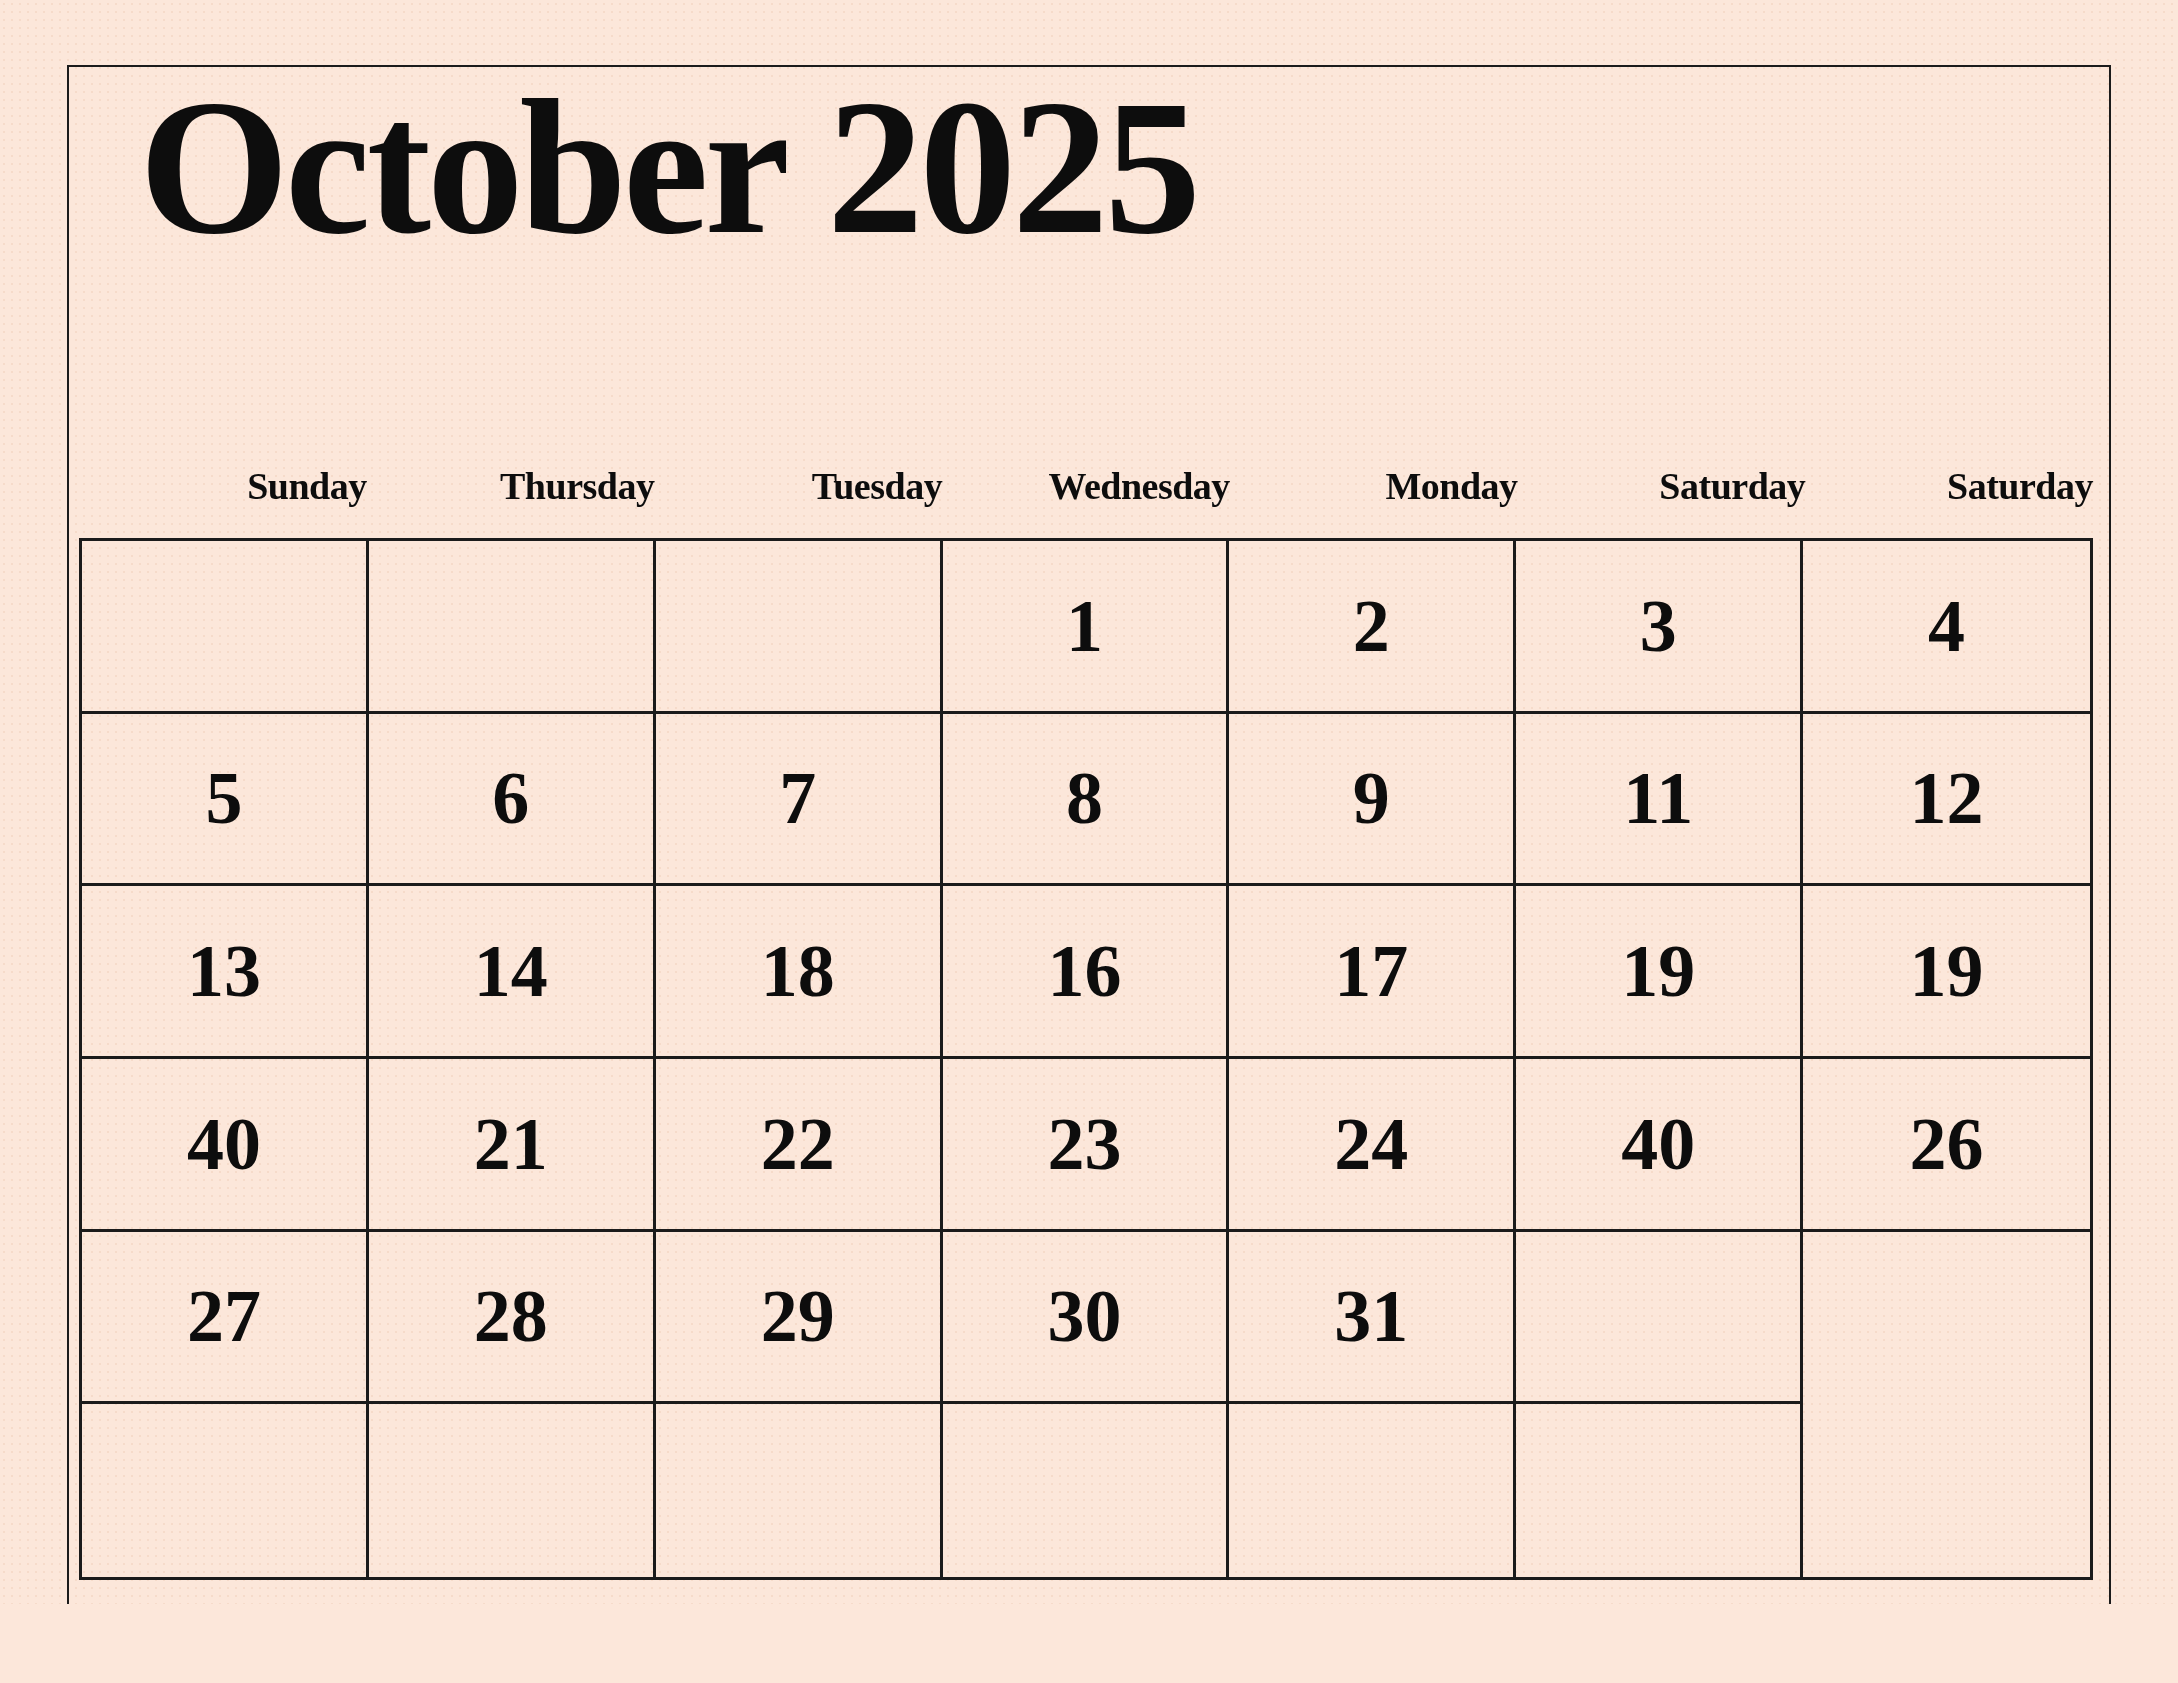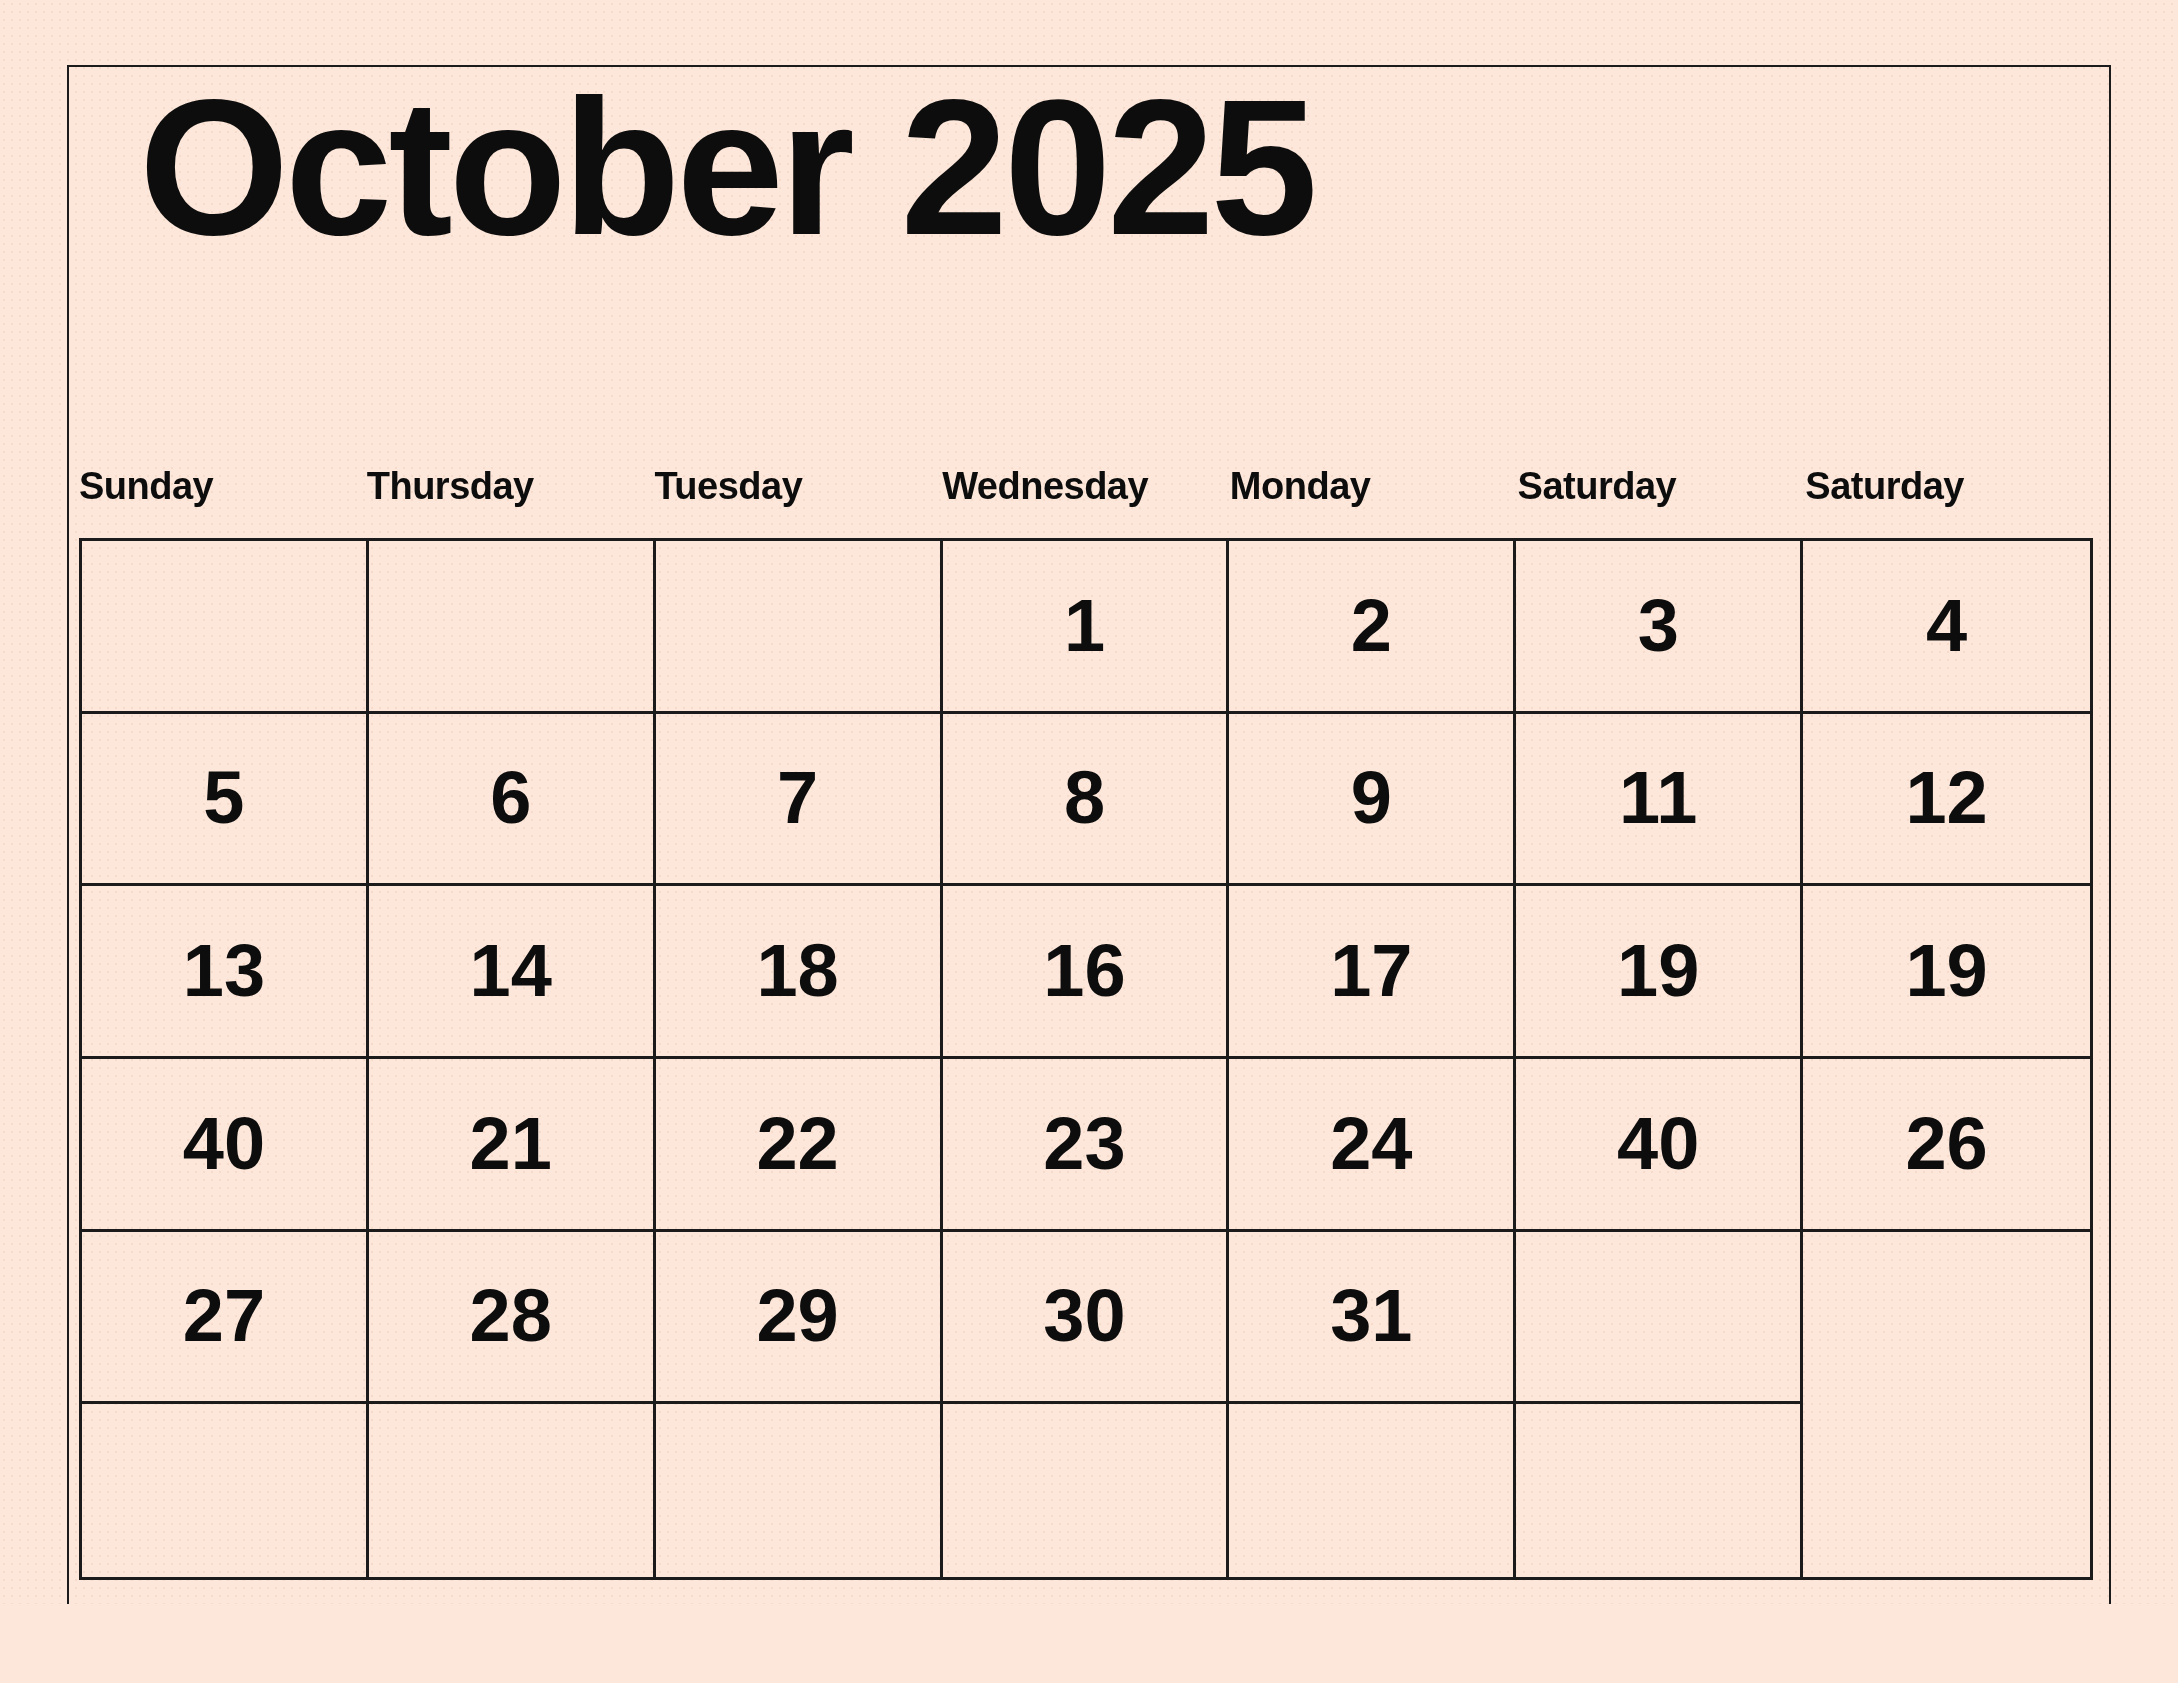--- a/index.html
+++ b/index.html
@@ -10,21 +10,21 @@
   * { margin: 0; padding: 0; box-sizing: border-box; }
   html, body { background: var(--background); }
   .page {
     position: relative;
     width: 2178px;
     height: 1604px;
     overflow: hidden;
     background-color: var(--background);
     background-image: radial-gradient(circle, #f6dbca 1.2px, rgba(0,0,0,0) 1.4px);
     background-size: 8px 8px;
-    font-family: Liberation Sans, sans-serif;
+    font-family: Liberation Serif, serif;
     color: var(--text);
   }
   .frame {
     position: absolute;
     left: 67px;
     top: 65px;
     width: 2044px;
     height: 1551px;
     border: 2px solid var(--border);
   }
@@ -43,21 +43,21 @@
     position: absolute;
     left: 79px;
     top: 461px;
     width: 2014px;
     height: 50px;
     display: grid;
     grid-template-columns: repeat(7, 1fr);
     align-items: center;
   }
   .weekday-label {
-    text-align: left;
+    text-align: right;
     font-size: 38px;
     font-weight: 700;
     letter-spacing: -0.5px;
     line-height: 1;
   }
   .calendar-grid {
     position: absolute;
     left: 79px;
     top: 538px;
     width: 2014px;

